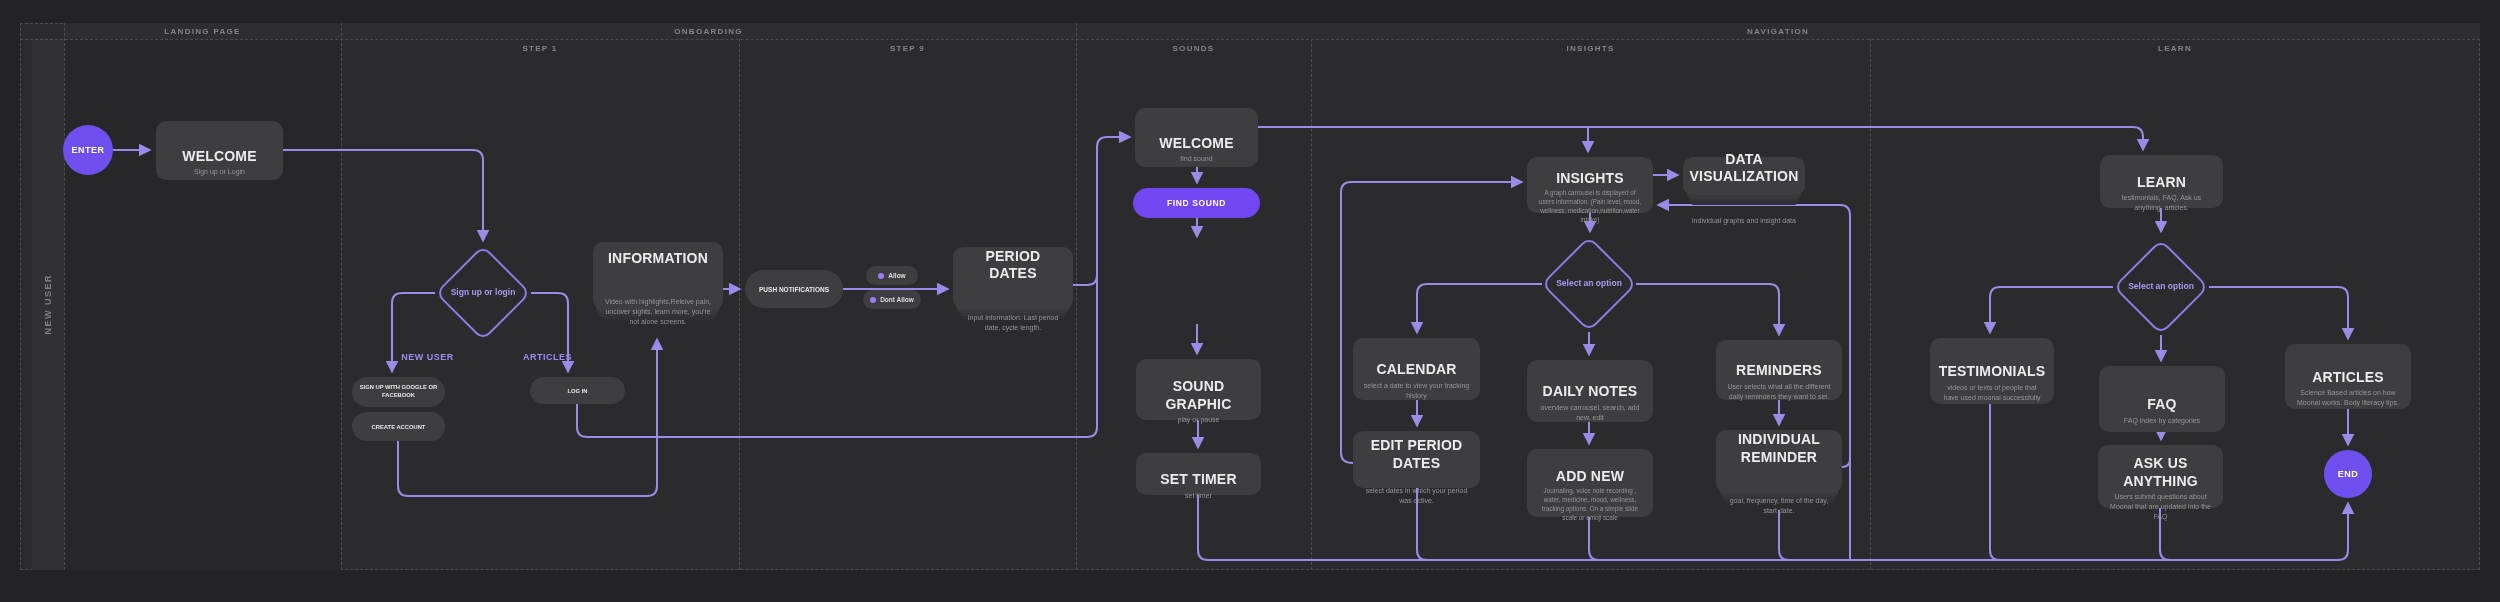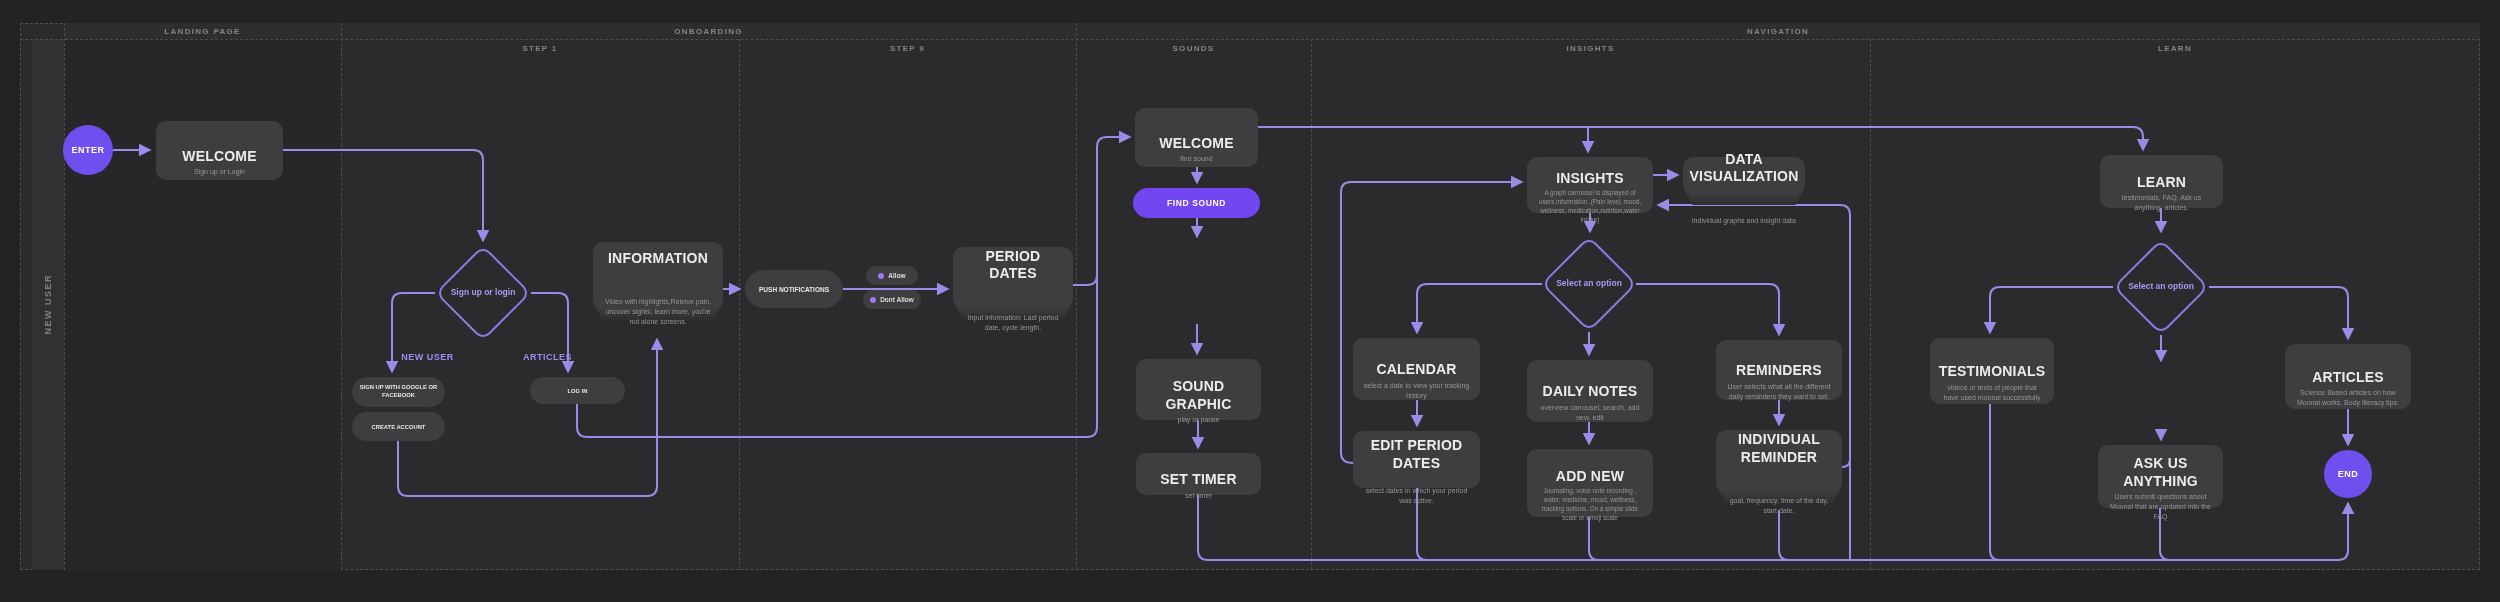--- a/index.html
+++ b/index.html
@@ -211,20 +211,24 @@
     <div class="s">testimonials, FAQ, Ask us anything, articles.</div>
   </div>
   <div class="diamond" style="left:2127px;top:253px;">
     <div class="shape"></div>
     <div class="dtext">Select an option</div>
   </div>
   <div class="box" style="left:1930px;top:338px;width:124px;height:66px;">
     <div class="t">TESTIMONIALS</div>
     <div class="s">videos or texts of people that have used moonai successfully</div>
   </div>
+  <div class="box" style="left:2099px;top:366px;width:126px;height:66px;">
+    <div class="t">FAQ</div>
+    <div class="s">FAQ index by categories</div>
+  </div>
   <div class="box" style="left:2285px;top:344px;width:126px;height:65px;">
     <div class="t">ARTICLES</div>
     <div class="s">Science Based articles on how Moonai works. Body literacy tips.</div>
   </div>
   <div class="box" style="left:2098px;top:445px;width:125px;height:63px;">
     <div class="t">ASK US ANYTHING</div>
     <div class="s">Users submit questions about Moonai that are updated into the FAQ</div>
   </div>
   <div class="circle" style="left:2324px;top:450px;width:48px;height:48px;">
     <span>END</span>

